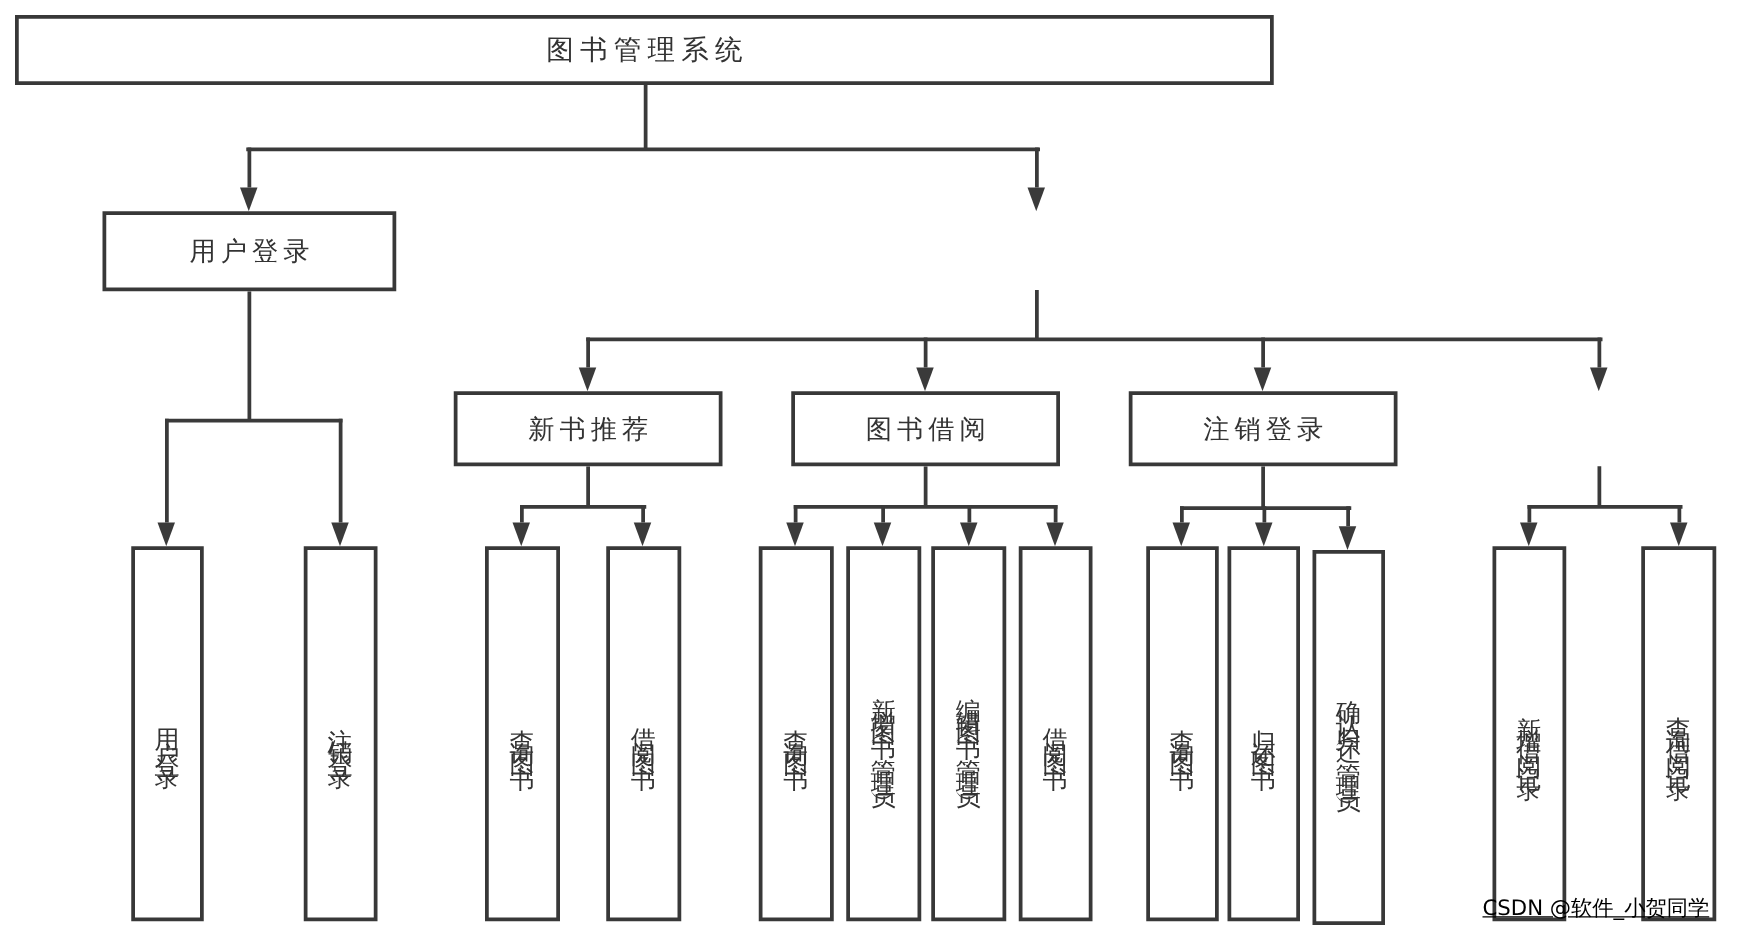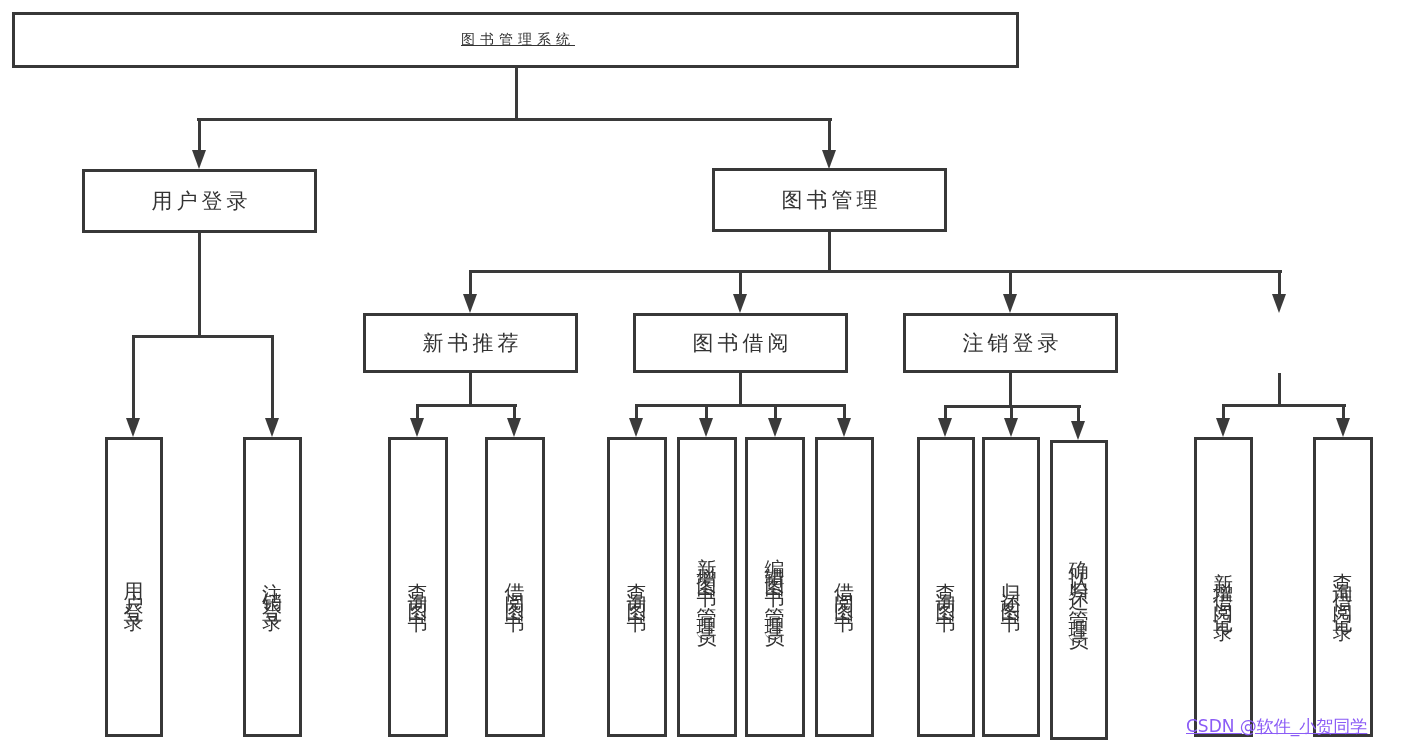--- a/index.html
+++ b/index.html
@@ -22,25 +22,24 @@
     justify-content: center;
     z-index: 2;
   }
   .hlabel {
     font-size: 21px;
     letter-spacing: 4px;
     text-indent: 4px;
     white-space: nowrap;
   }
   .root-label {
-    font-size: 14px;
+    font-size: 22px;
     letter-spacing: 5px;
     text-indent: 5px;
     white-space: nowrap;
-    text-decoration: underline;
   }
   .vbox {
     writing-mode: vertical-rl;
     text-orientation: mixed;
   }
   .vlabel {
     font-size: 20px;
     letter-spacing: 10px;
     line-height: 1;
     white-space: nowrap;
@@ -59,42 +58,39 @@
     border-left: 7px solid transparent;
     border-right: 7px solid transparent;
     border-top: 19px solid #3a3a3a;
     z-index: 1;
   }
   .watermark {
     position: absolute;
     left: 1186px;
     top: 715px;
     font-size: 17px;
-    color: #8b5cf6;
+    color: #000000;
     text-decoration: underline;
     white-space: nowrap;
     z-index: 5;
   }
 </style>
 </head>
 <body>
 
 <div class="canvas">
 
   <div class="box" style="left:12px; top:12px; width:1007px; height:56px;">
     <span class="root-label">图书管理系统</span>
   </div>
 
   <div class="box" style="left:82px; top:169px; width:235px; height:64px;">
     <span class="hlabel">用户登录</span>
   </div>
 
-  <div class="box" style="left:712px; top:168px; width:235px; height:64px;">
-    <span class="hlabel">图书管理</span>
-  </div>
 
   <div class="box" style="left:633px; top:313px; width:215px; height:60px;">
     <span class="hlabel">图书借阅</span>
   </div>
 
   <div class="box" style="left:363px; top:313px; width:215px; height:60px;">
     <span class="hlabel">新书推荐</span>
   </div>
 
   <div class="box" style="left:903px; top:313px; width:215px; height:60px;">

